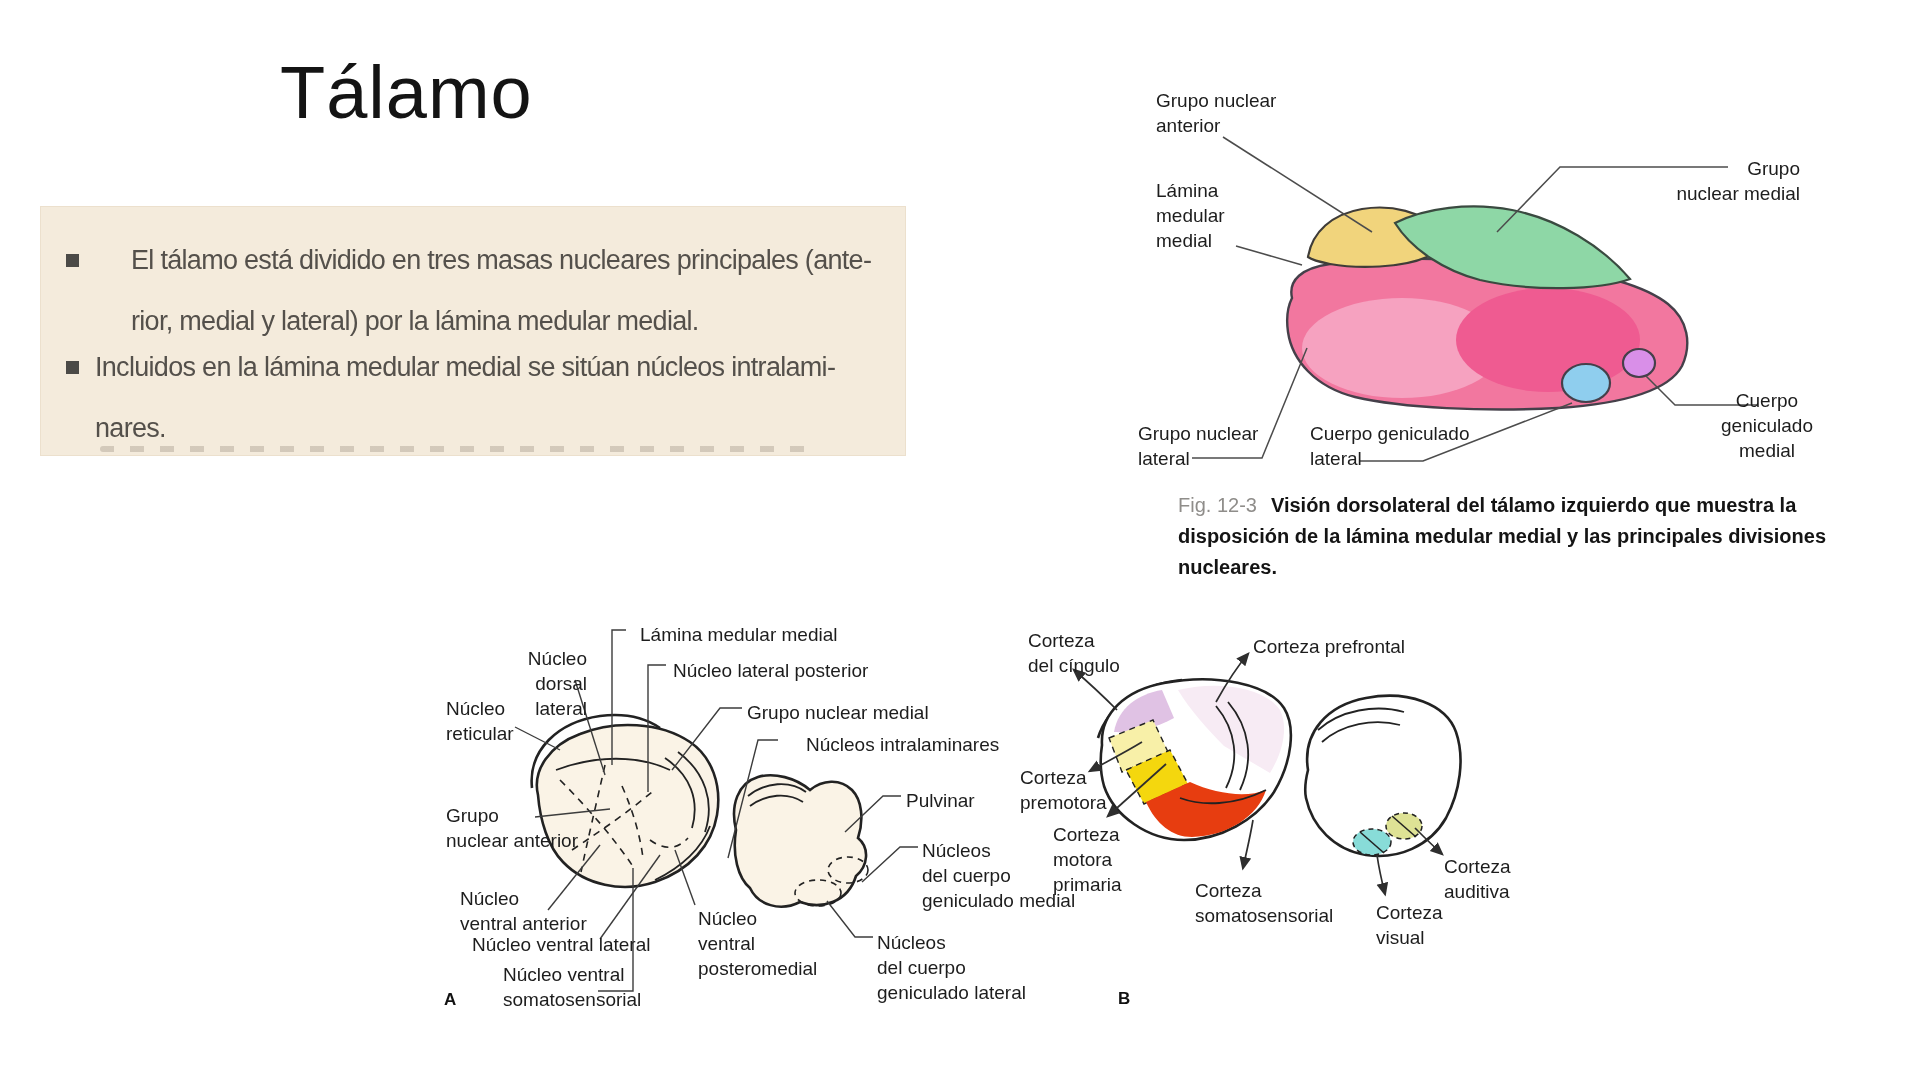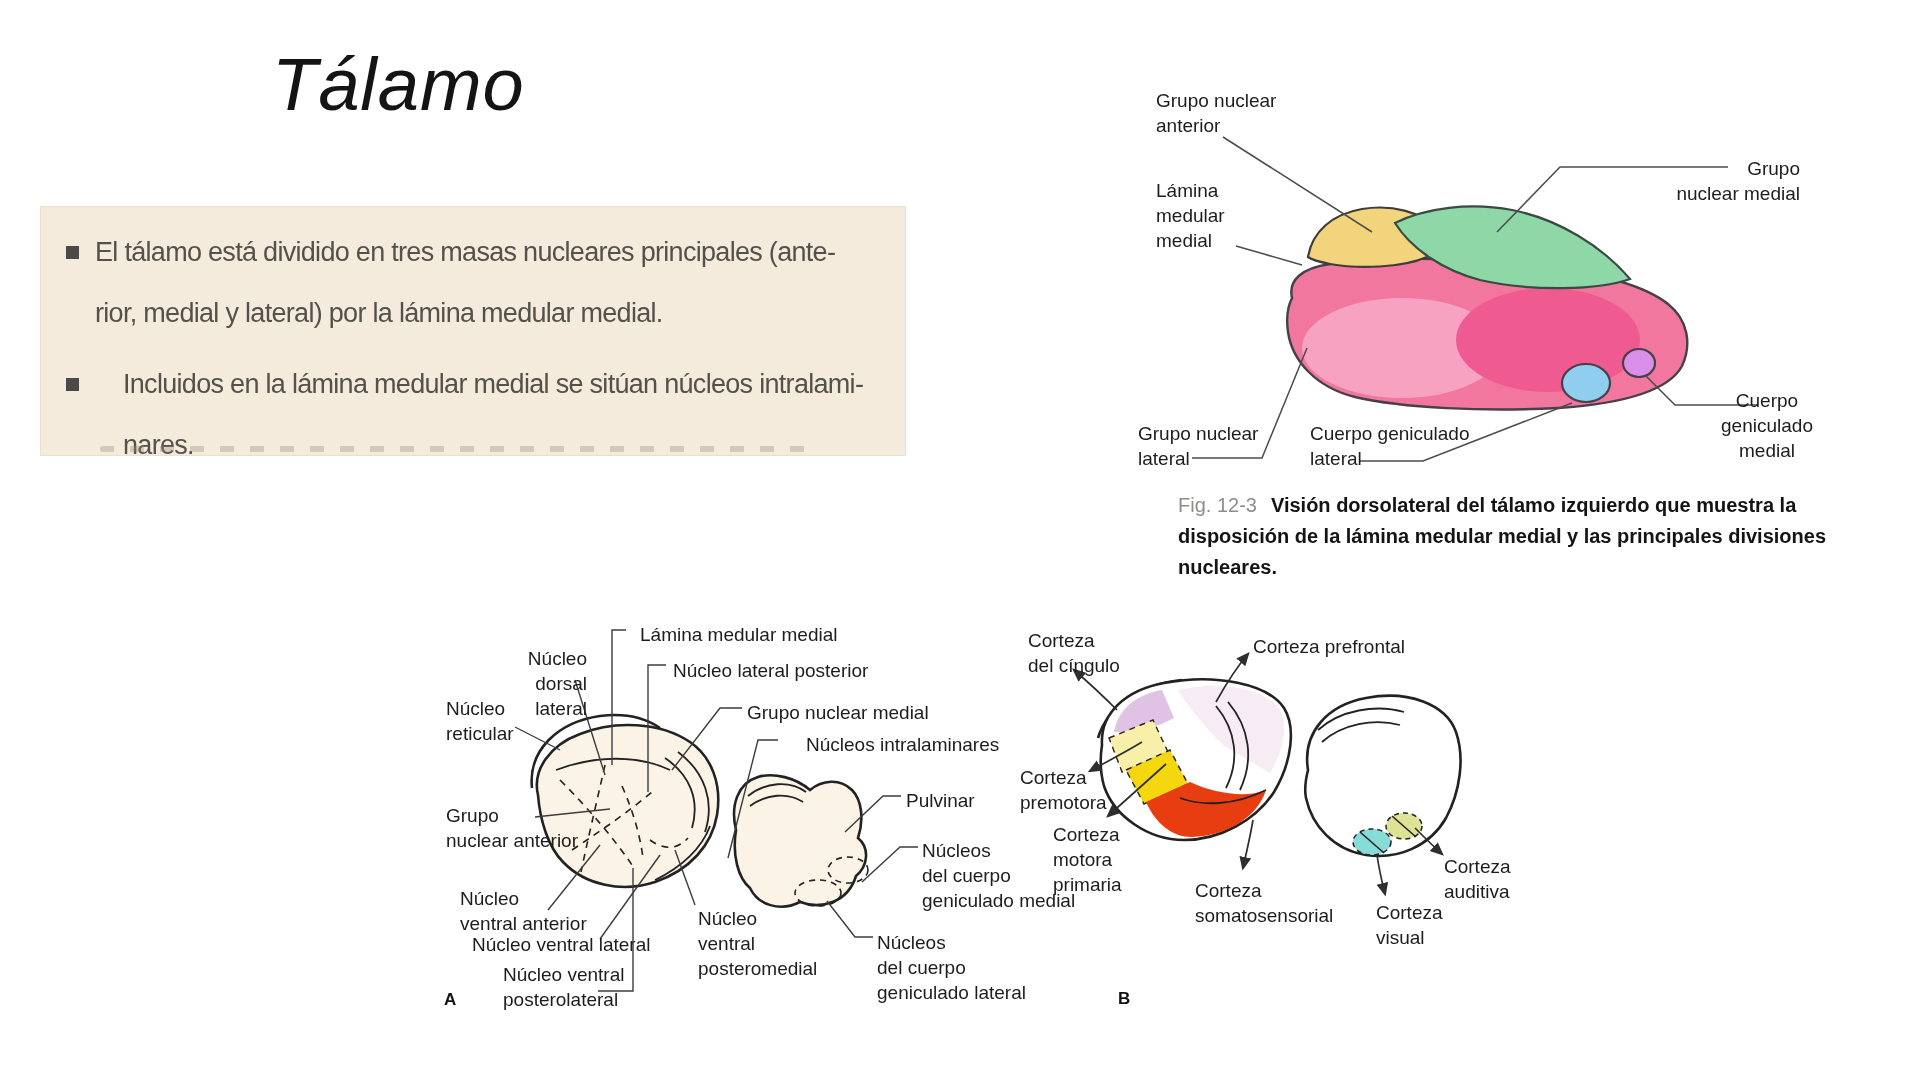--- a/index.html
+++ b/index.html
@@ -1,39 +1,38 @@
 <!DOCTYPE html>
 <html><head>
 <meta charset="utf-8">
 <style>
   html,body{margin:0;padding:0;background:#ffffff;}
   .slide{
     position:relative;width:1920px;height:1080px;overflow:hidden;background:#ffffff;
     font-family:"Liberation Sans", sans-serif;color:#1c1c1c;
   }
   .title{
-    position:absolute;left:268px;top:38px;margin:4px;
+    position:absolute;left:268px;top:38px;margin:12px;
     font-size:74px;font-weight:400;color:#141414;letter-spacing:1px;
     font-family:"Liberation Sans", sans-serif;
-    font-style:italic;
   }
   
   .bullet-box{
     position:absolute;left:40px;top:206px;width:866px;height:250px;
     background:#f4ebdc;box-shadow:0 0 0 1px #ece0cd inset;
     padding:0;box-sizing:border-box;
   }
   .bullet-box::after{ 
     content:"";position:absolute;left:60px;right:90px;bottom:4px;height:6px;
     background:repeating-linear-gradient(to right, rgba(150,138,124,.35) 0 14px, transparent 14px 30px);
     border-radius:3px;
   }
   .bullet-row{position:absolute;left:26px;display:flex;align-items:flex-start;}
-  .bullet-row.first{top:16px;}
-  .bullet-row.second{top:148px;gap:28px;}
+  .bullet-row.first{top:24px;gap:36px;}
+  .bullet-row.second{top:131px;}
   .bullet-square{
     width:13px;height:13px;background:#4b4a47;flex:0 0 13px;
     margin-top:24px;margin-right:16px;
   }
   .bullet-text{
     display:block;width:800px;
     font-size:27px;line-height:60.5px;letter-spacing:-0.7px;color:#54504b;
     white-space:pre-line;
     font-family:"Liberation Sans", sans-serif;
   }
@@ -221,21 +220,21 @@
 reticular</div>
     <div class="sm-label" style="left:387px;top:90px;">Grupo nuclear medial</div>
     <div class="sm-label" style="left:423px;top:122px;margin-left:23px;">Núcleos intralaminares</div>
     <div class="sm-label" style="left:86px;top:193px;">Grupo
 nuclear anterior</div>
     <div class="sm-label" style="left:546px;top:178px;">Pulvinar</div>
     <div class="sm-label" style="left:100px;top:276px;">Núcleo
 ventral anterior</div>
     <div class="sm-label" style="left:112px;top:322px;">Núcleo ventral lateral</div>
     <div class="sm-label" style="left:143px;top:352px;">Núcleo ventral
-posterolateral</div>
+somatosensorial</div>
     <div class="sm-label" style="left:338px;top:296px;">Núcleo
 ventral
 posteromedial</div>
     <div class="sm-label" style="left:562px;top:228px;">Núcleos
 del cuerpo
 geniculado medial</div>
     <div class="sm-label" style="left:517px;top:320px;">Núcleos
 del cuerpo
 geniculado lateral</div>
     <div class="panel-letter" style="left:84px;top:380px;">A</div>

